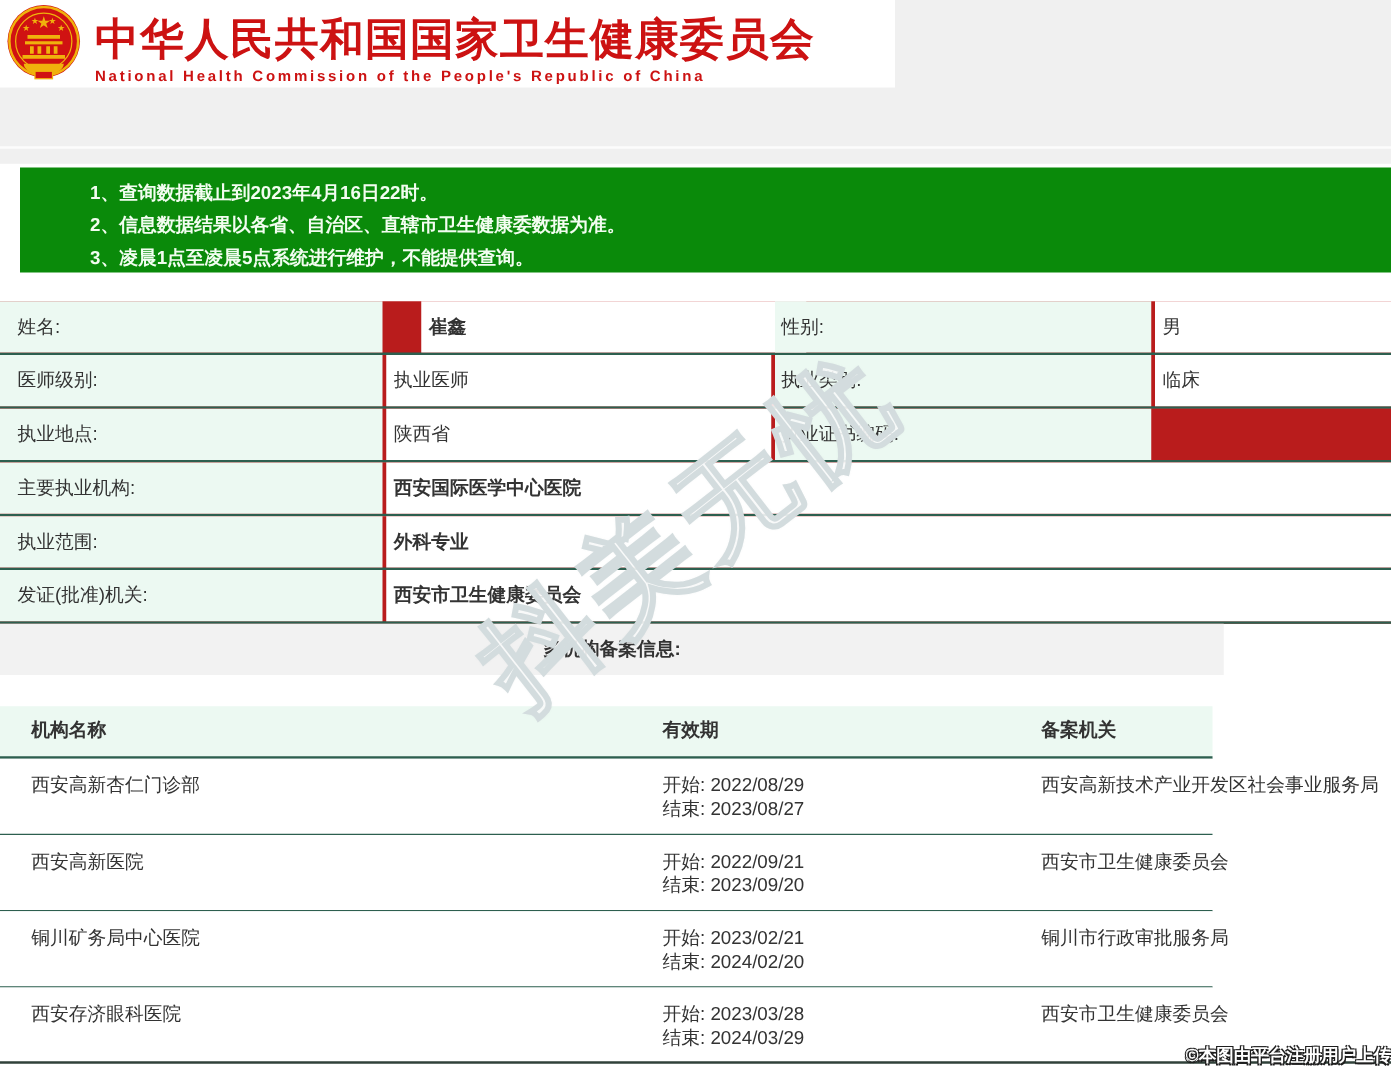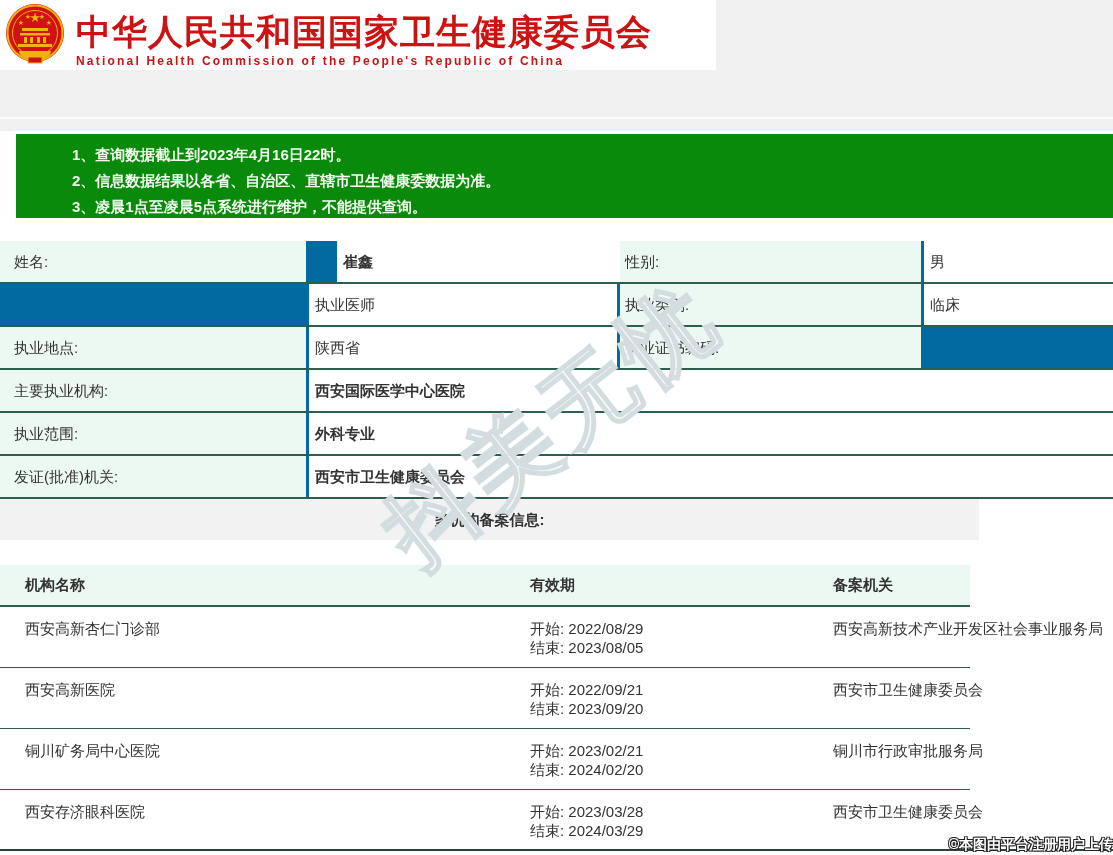--- a/index.html
+++ b/index.html
@@ -16,21 +16,21 @@
   .title-cn{font-size:35px;font-weight:700;color:#cc1212;letter-spacing:1px;line-height:38px;}
   .title-en{font-size:12px;font-weight:700;color:#cc1212;letter-spacing:2.2px;margin-top:3px;}
   
   .notice{
     position:absolute;top:134px;left:16px;right:0;height:84px;background:#0a8a0a;
     color:#f2fdf0;font-size:15px;font-weight:600;box-sizing:border-box;
     padding:8px 0 0 56px;line-height:26px;white-space:nowrap;
   }
   
   .info-table{position:absolute;top:241px;left:0;width:1113px;}
-  .irow{position:relative;height:41px;border-bottom:2px solid #2d5f4f;background:#0369a1;}
+  .irow{position:relative;height:41px;border-bottom:2px solid #2d5f4f;background:#b91c1c;}
   .irow .c{
     position:absolute;top:0;bottom:0;line-height:41px;font-size:15px;color:#333;
     box-sizing:border-box;white-space:nowrap;overflow:hidden;
   }
   .c.l1{left:0;width:306px;background:#ecf9f2;padding-left:14px;}
   .c.v1{left:309px;width:308px;background:#fff;padding-left:6px;}
   .c.l2{left:620px;width:301px;background:#ecf9f2;padding-left:5px;}
   .c.v2{left:924px;right:0;background:#fff;padding-left:6px;}
   .c.vw{left:309px;right:0;background:#fff;padding-left:6px;font-weight:bold;}
   .bold{font-weight:700;margin-left:28px;}
@@ -105,20 +105,21 @@
   </div>
 
   <div class="info-table">
     <div class="irow">
       <div class="c l1">姓名:</div>
       <div class="c v1 bold">崔鑫</div>
       <div class="c l2">性别:</div>
       <div class="c v2">男</div>
     </div>
     <div class="irow">
+      <div class="c l1">医师级别:</div>
       <div class="c v1">执业医师</div>
       <div class="c l2">执业类别:</div>
       <div class="c v2">临床</div>
     </div>
     <div class="irow">
       <div class="c l1">执业地点:</div>
       <div class="c v1">陕西省</div>
       <div class="c l2">执业证书编码:</div>
     </div>
     <div class="irow">
@@ -140,21 +141,21 @@
   <div class="inst-table">
     <div class="ihead">
       <span class="h1">机构名称</span>
       <span class="h2">有效期</span>
       <span class="h3">备案机关</span>
     </div>
     <div class="itrow">
       <div class="n">西安高新杏仁门诊部</div>
       <div class="d">
         <div>开始: 2022/08/29</div>
-        <div>结束: 2023/08/05</div>
+        <div>结束: 2023/08/27</div>
       </div>
       <div class="a">西安高新技术产业开发区社会事业服务局</div>
     </div>
     <div class="itrow">
       <div class="n">西安高新医院</div>
       <div class="d">
         <div>开始: 2022/09/21</div>
         <div>结束: 2023/09/20</div>
       </div>
       <div class="a">西安市卫生健康委员会</div>

